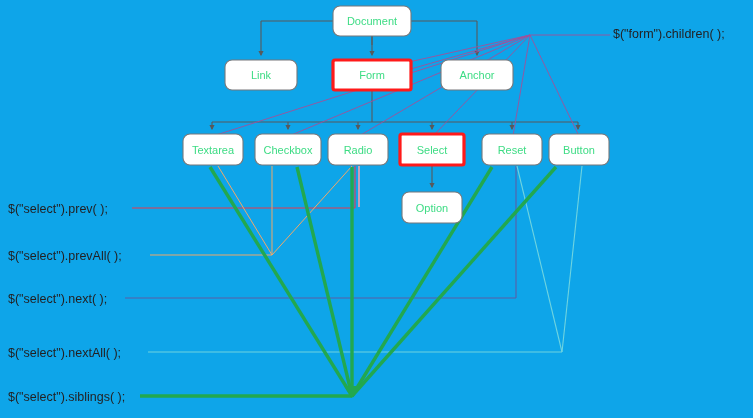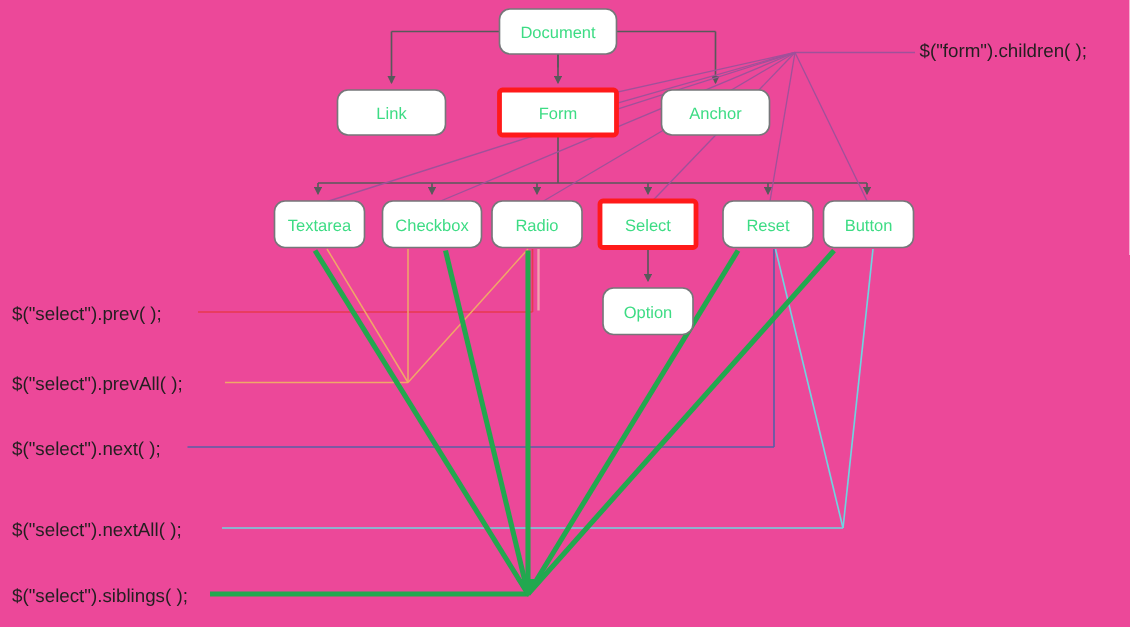--- a/index.html
+++ b/index.html
@@ -4,21 +4,21 @@
 <style>
   html, body {
     margin: 0;
     padding: 0;
     background: #ffffff;
   }
   #stage {
     position: relative;
     width: 753px;
     height: 418px;
-    background: #ec4899;
+    background: #0ea5e9;
     overflow: hidden;
     font-family: "Liberation Sans", sans-serif;
   }
   #diagram-svg {
     position: absolute;
     left: 0;
     top: 0;
     width: 753px;
     height: 418px;
   }

